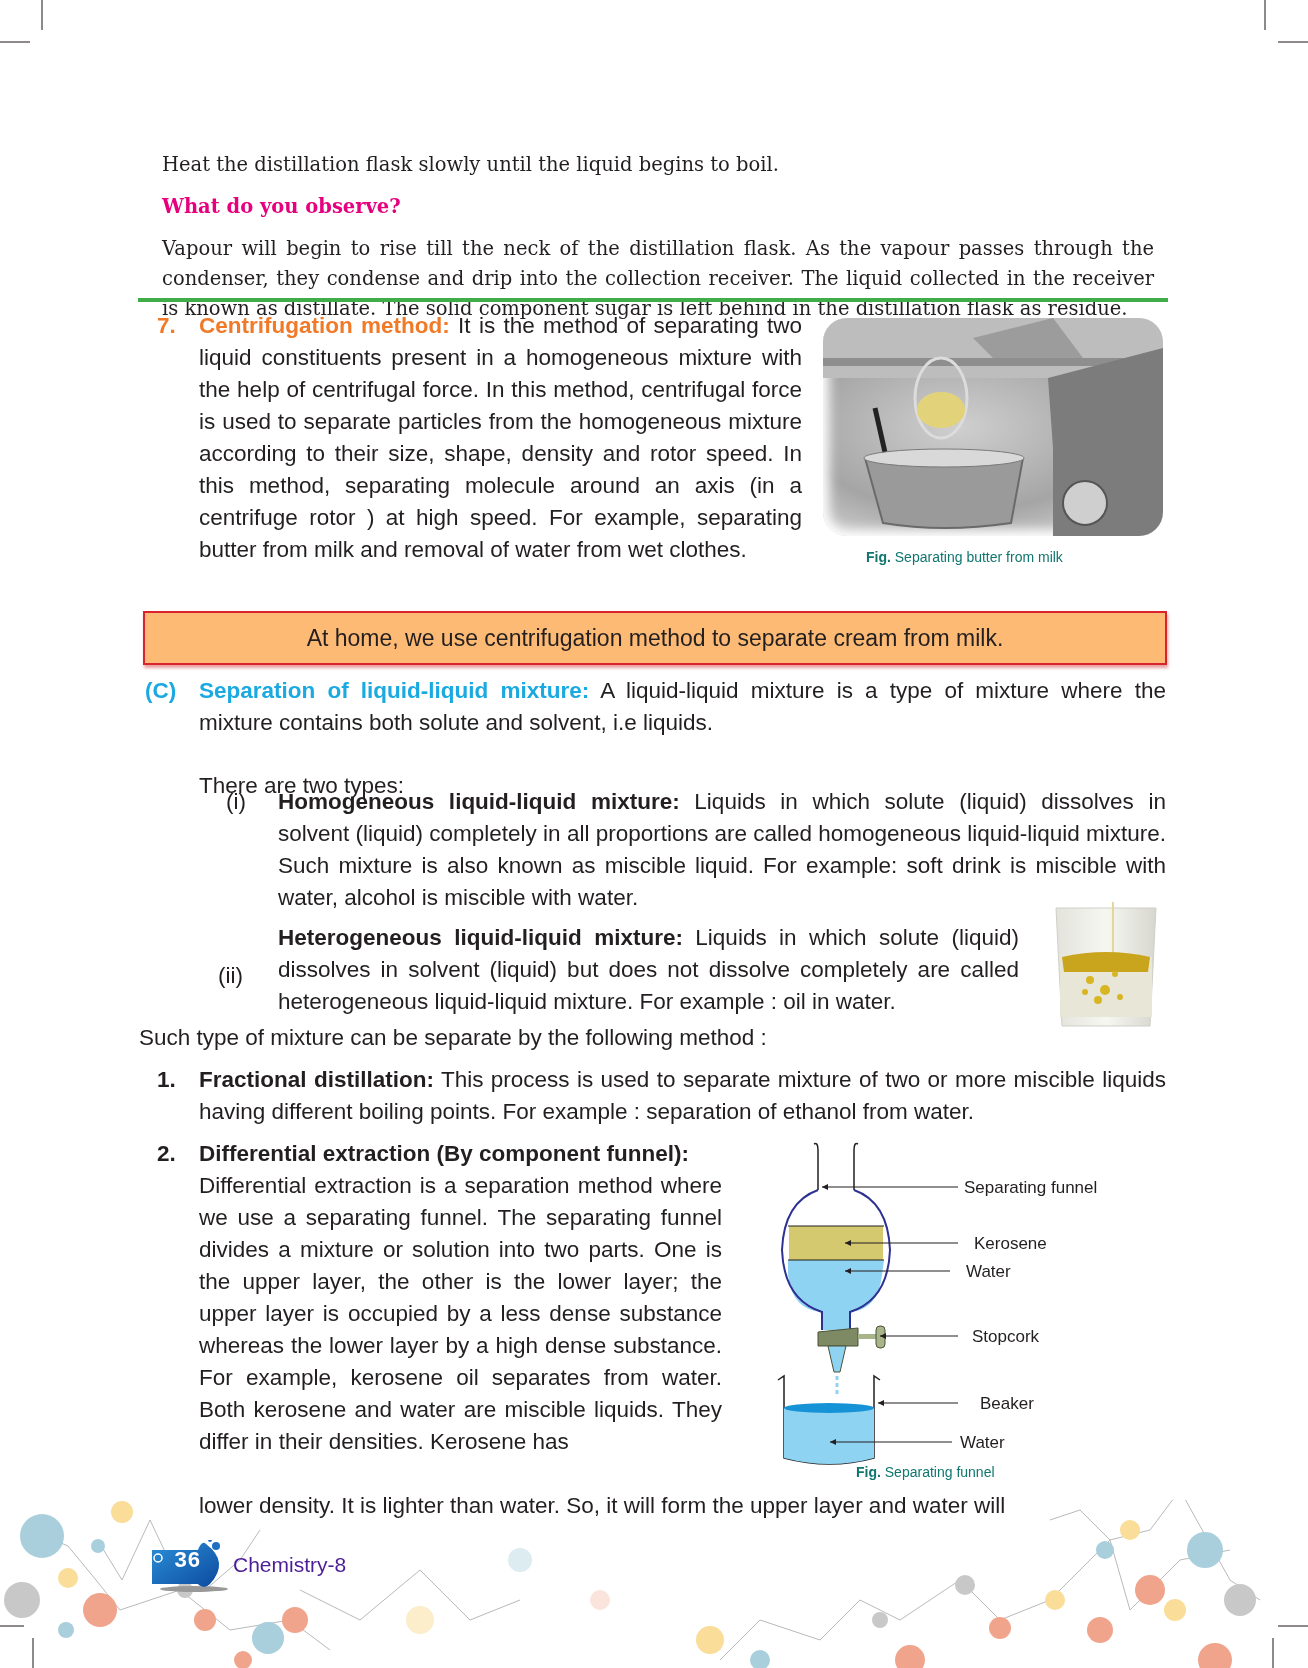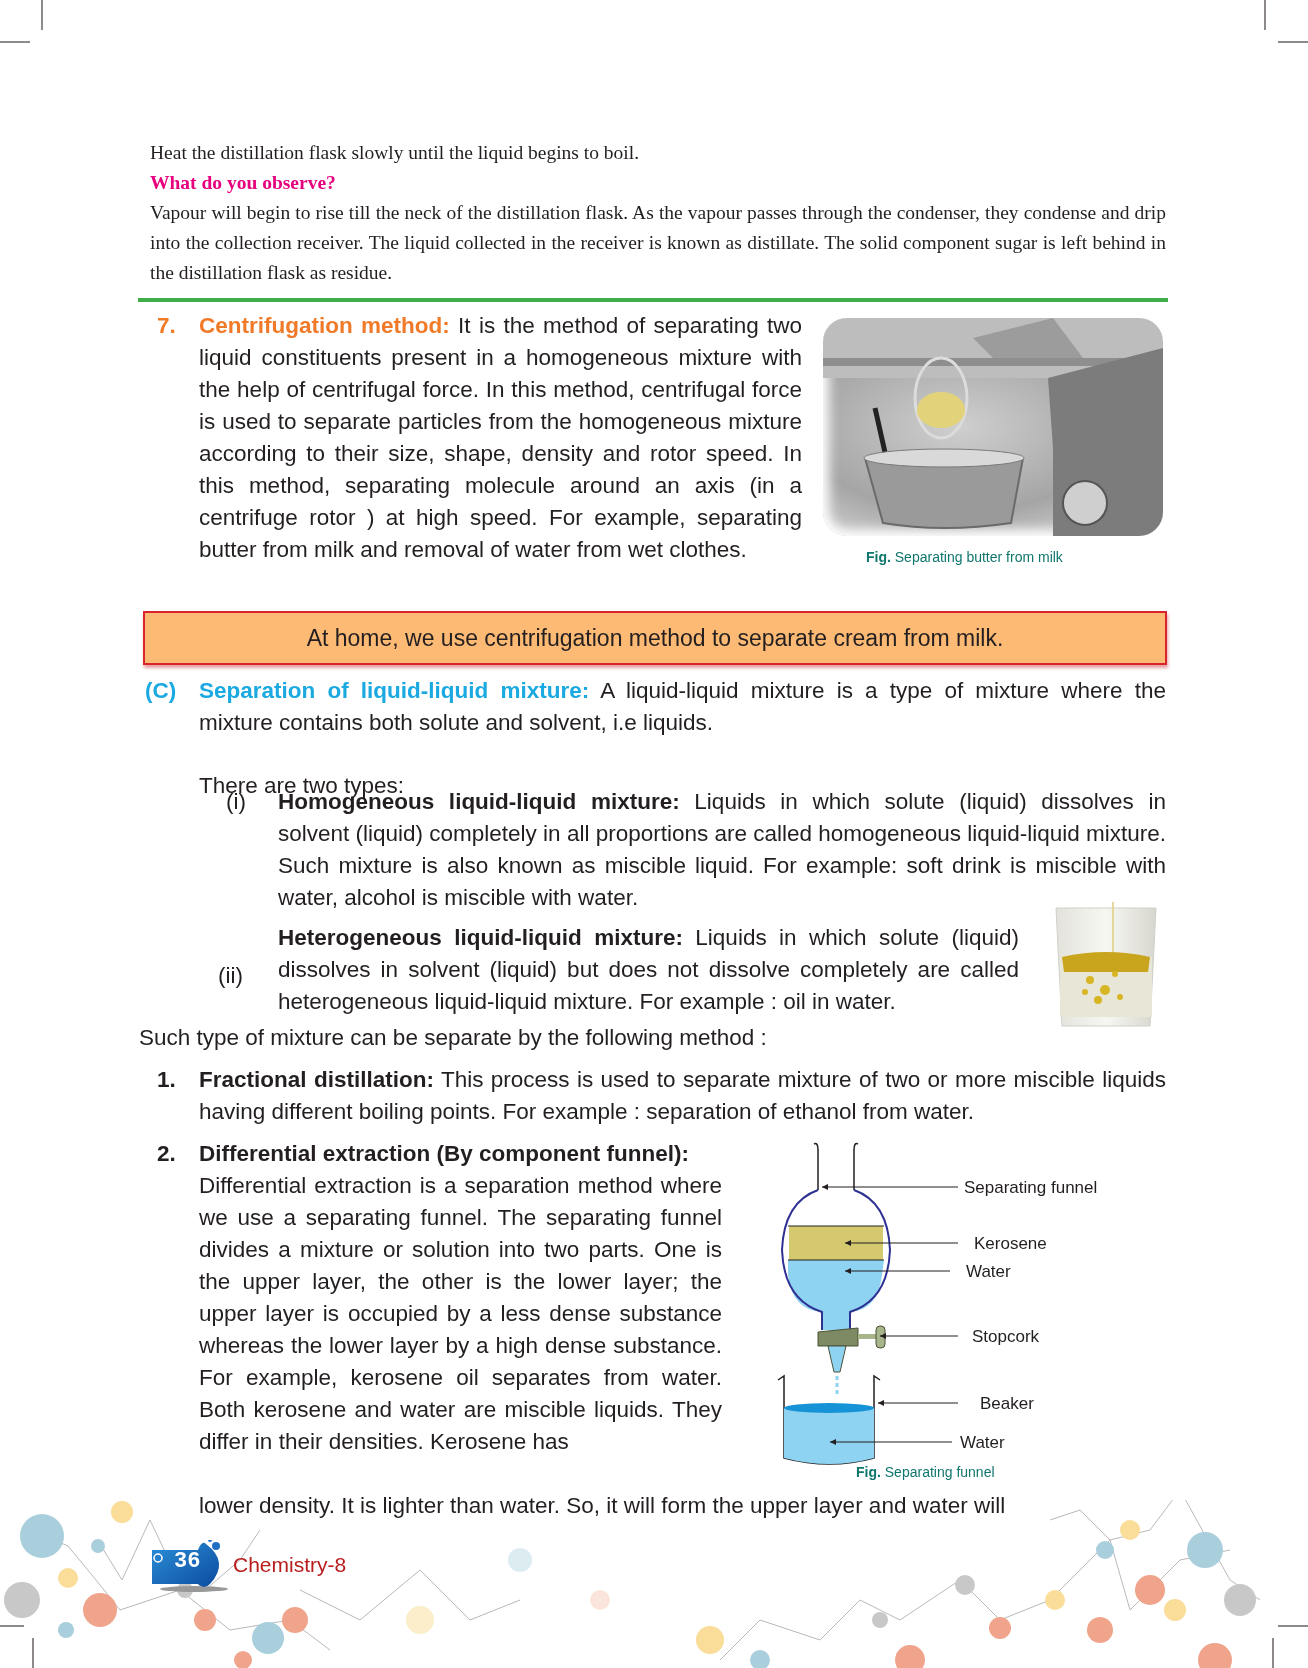--- a/index.html
+++ b/index.html
@@ -4,21 +4,21 @@
 <style>
   html, body { margin: 0; padding: 0; }
   body {
     width: 1308px; height: 1668px; position: relative; overflow: hidden;
     background: #ffffff; color: #231f20;
     font-family: "Liberation Sans", sans-serif;
   }
   .crop { position: absolute; background: #8f8a8a; }
   .serif { font-family: "DejaVu Serif", serif; }
   .top-block { position: absolute; left: 150px; top: 138px; width: 1016px; font-size: 19.5px; line-height: 30px; }
-  .top-block p { margin: 0; text-align: justify; text-align-last: left; font-family: Liberation Serif, serif; }
+  .top-block p { margin: 12px; text-align: justify; text-align-last: left; }
   .top-block .observe { color: #e6007e; font-weight: bold; }
   .green-rule { position: absolute; left: 138px; top: 298px; width: 1030px; height: 4px; background: #3fae49; }
   .sans { font-family: "Liberation Sans", sans-serif; font-size: 22.5px; line-height: 32px; }
   .num { position: absolute; font-weight: bold; }
   .para { position: absolute; text-align: justify; }
   .orange { color: #f07a28; font-weight: bold; }
   .cyan { color: #1aa9e0; font-weight: bold; }
   .bold { font-weight: bold; }
   .photo1 {
     position: absolute; left: 823px; top: 318px; width: 340px; height: 218px; border-radius: 24px;
@@ -30,21 +30,21 @@
     position: absolute; left: 143px; top: 611px; width: 1020px; height: 50px;
     border: 2px solid #d9232d; box-shadow: 1px 3px 3px #e7a0a3; background: #fdba74;
     text-align: center; line-height: 50px; font-size: 23px;
   }
   .glass { position: absolute; left: 1050px; top: 902px; width: 112px; height: 130px; }
   .diagram { position: absolute; left: 770px; top: 1140px; width: 400px; height: 330px; }
   .dlabel { font-family: "Liberation Sans", sans-serif; font-size: 17px; fill: #231f20; }
   .footer-bg { position: absolute; left: 0; top: 1500px; width: 1308px; height: 168px; }
   .page-badge { position: absolute; left: 146px; top: 1540px; width: 86px; height: 52px; }
   .page-num { position: absolute; left: 174px; top: 1549px; color: #fff; font-size: 22px; font-weight: bold; font-family: Liberation Mono, monospace; }
-  .book-title { position: absolute; left: 233px; top: 1553px; font-size: 21px; color: #b91c1c; }
+  .book-title { position: absolute; left: 233px; top: 1553px; font-size: 21px; color: #4c1d95; }
 </style>
 </head>
 <body>
 
 <div class="crop" style="left:41px;top:0;width:2px;height:30px;"></div>
 <div class="crop" style="left:0;top:41px;width:30px;height:2px;"></div>
 <div class="crop" style="left:1264px;top:0;width:2px;height:30px;"></div>
 <div class="crop" style="left:1278px;top:41px;width:30px;height:2px;"></div>
 
 <div class="top-block serif">

